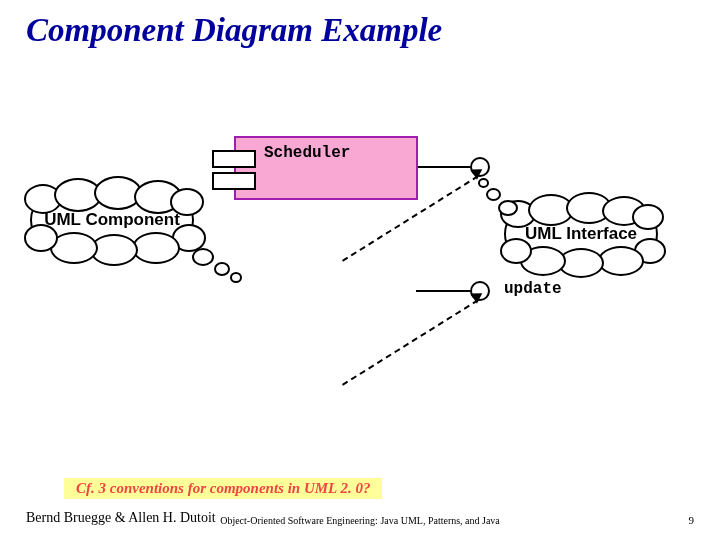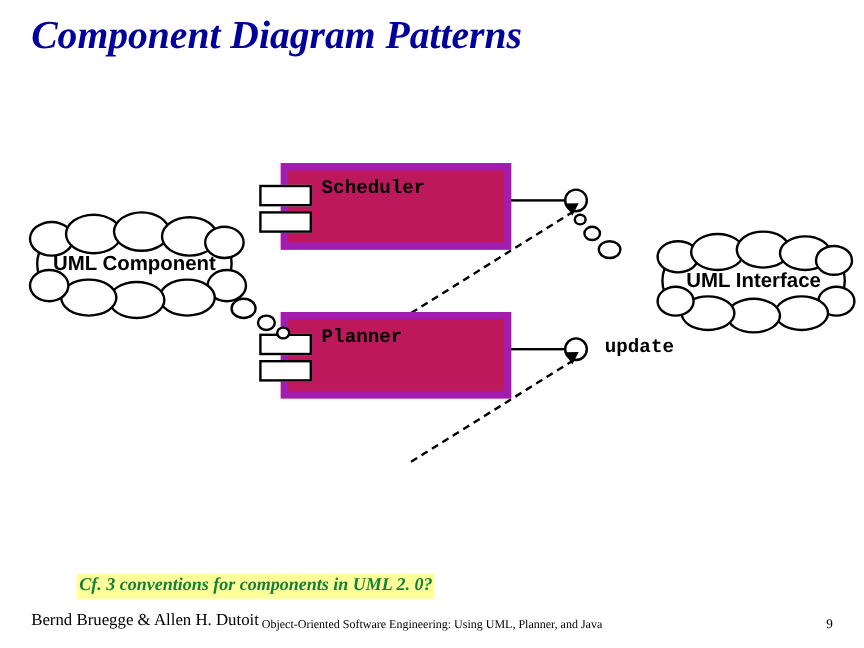--- a/index.html
+++ b/index.html
@@ -23,22 +23,22 @@
     font-size: 33px;
     font-weight: bold;
     font-style: italic;
     color: #00009d;
   }
   
   .comp {
     position: absolute;
     width: 180px;
     height: 60px;
-    border: 6px solid #a21caf;
-    background: #be185d;
+    border: 2px solid #a21caf;
+    background: #f9a8d4;
     z-index: 5;
   }
   .lugs {
     position: absolute;
     left: -24px;
     top: 12px;
     width: 24px;
     z-index: 6;
   }
   .lug {
@@ -130,23 +130,23 @@
     background: #fff;
     border-radius: 50%;
   }
   
   .red-note {
     position: absolute;
     font-family: "Times New Roman", serif;
     font-style: italic;
     font-weight: bold;
     font-size: 15px;
-    color: #15803d;
+    color: #ef4444;
     background: #ffff9a;
-    padding: 2px 2px;
+    padding: 2px 12px;
   }
   
   .footer-left {
     position: absolute;
     left: 26px;
     bottom: 14px;
     font-size: 14px;
     font-family: "Times New Roman", serif;
   }
   .footer-center {
@@ -164,40 +164,33 @@
     bottom: 14px;
     font-size: 11px;
     font-family: "Times New Roman", serif;
   }
 </style>
 </head>
 <body>
 
 <div class="slide">
 
-  <div class="title">Component Diagram Patterns</div>
+  <div class="title">Component Diagram Example</div>
 
   <div class="comp" style="left:234px; top:136px;">
     <div class="lugs">
       <div class="lug"></div>
         <div class="lug"></div>
     </div>
     <div class="comp-label">Scheduler</div>
   </div>
 
   <div class="lolli-stem" style="left:416px; top:166px; width:54px;"></div>
   <div class="lolli-circle" style="left:470px; top:157px;"></div>
 
-  <div class="comp" style="left:234px; top:260px;">
-    <div class="lugs">
-      <div class="lug"></div>
-        <div class="lug"></div>
-    </div>
-    <div class="comp-label">Planner</div>
-  </div>
 
   <div class="lolli-stem" style="left:416px; top:290px; width:54px;"></div>
   <div class="lolli-circle" style="left:470px; top:281px;"></div>
   <div class="iface-label" style="left:504px; top:280px;">update</div>
 
 
   <div class="dash-line" style="left:342px; top:260px; width:170px; transform:rotate(-32deg);"></div>
   <div class="arrow-head" style="left:473px; top:166px; transform:rotate(-32deg);"></div>
 
   <div class="dash-line" style="left:342px; top:384px; width:170px; transform:rotate(-32deg);"></div>
@@ -216,37 +209,37 @@
       <span class="bump" style="width:44px;height:28px;left:18px;top:38px;"></span>
       <span class="bump" style="width:30px;height:24px;left:-8px;top:30px;"></span>
       <div class="cloud-label">UML Component</div>
     </div>
     <span class="tail" style="width:18px;height:14px;left:162px;top:56px;"></span>
     <span class="tail" style="width:12px;height:10px;left:184px;top:70px;"></span>
     <span class="tail" style="width:8px;height:7px;left:200px;top:80px;"></span>
   </div>
 
   <div class="cloud" style="left:504px; top:206px;">
-    <div class="body" style="width:150px;margin-left:47px;">
+    <div class="body" style="width:150px;">
       <span class="bump" style="width:32px;height:24px;left:-6px;top:-8px;"></span>
       <span class="bump" style="width:42px;height:28px;left:22px;top:-14px;"></span>
       <span class="bump" style="width:42px;height:28px;left:60px;top:-16px;"></span>
       <span class="bump" style="width:40px;height:26px;left:96px;top:-12px;"></span>
       <span class="bump" style="width:28px;height:22px;left:126px;top:-4px;"></span>
       <span class="bump" style="width:28px;height:22px;left:128px;top:30px;"></span>
       <span class="bump" style="width:42px;height:26px;left:92px;top:38px;"></span>
       <span class="bump" style="width:42px;height:26px;left:52px;top:40px;"></span>
       <span class="bump" style="width:42px;height:26px;left:14px;top:38px;"></span>
       <span class="bump" style="width:28px;height:22px;left:-6px;top:30px;"></span>
       <div class="cloud-label" style="width:150px;">UML Interface</div>
     </div>
     <span class="tail" style="width:16px;height:12px;left:-6px;top:-6px;"></span>
     <span class="tail" style="width:11px;height:9px;left:-18px;top:-18px;"></span>
     <span class="tail" style="width:7px;height:6px;left:-26px;top:-28px;"></span>
   </div>
 
   <div class="red-note" style="left:64px; top:478px;">Cf. 3 conventions for components in UML 2. 0?</div>
 
   <div class="footer-left">Bernd Bruegge &amp; Allen H. Dutoit</div>
-  <div class="footer-center">Object-Oriented Software Engineering: Using UML, Planner, and Java</div>
+  <div class="footer-center">Object-Oriented Software Engineering: Java UML, Patterns, and Java</div>
   <div class="footer-right">9</div>
 
 </div>
 
 </body></html>

